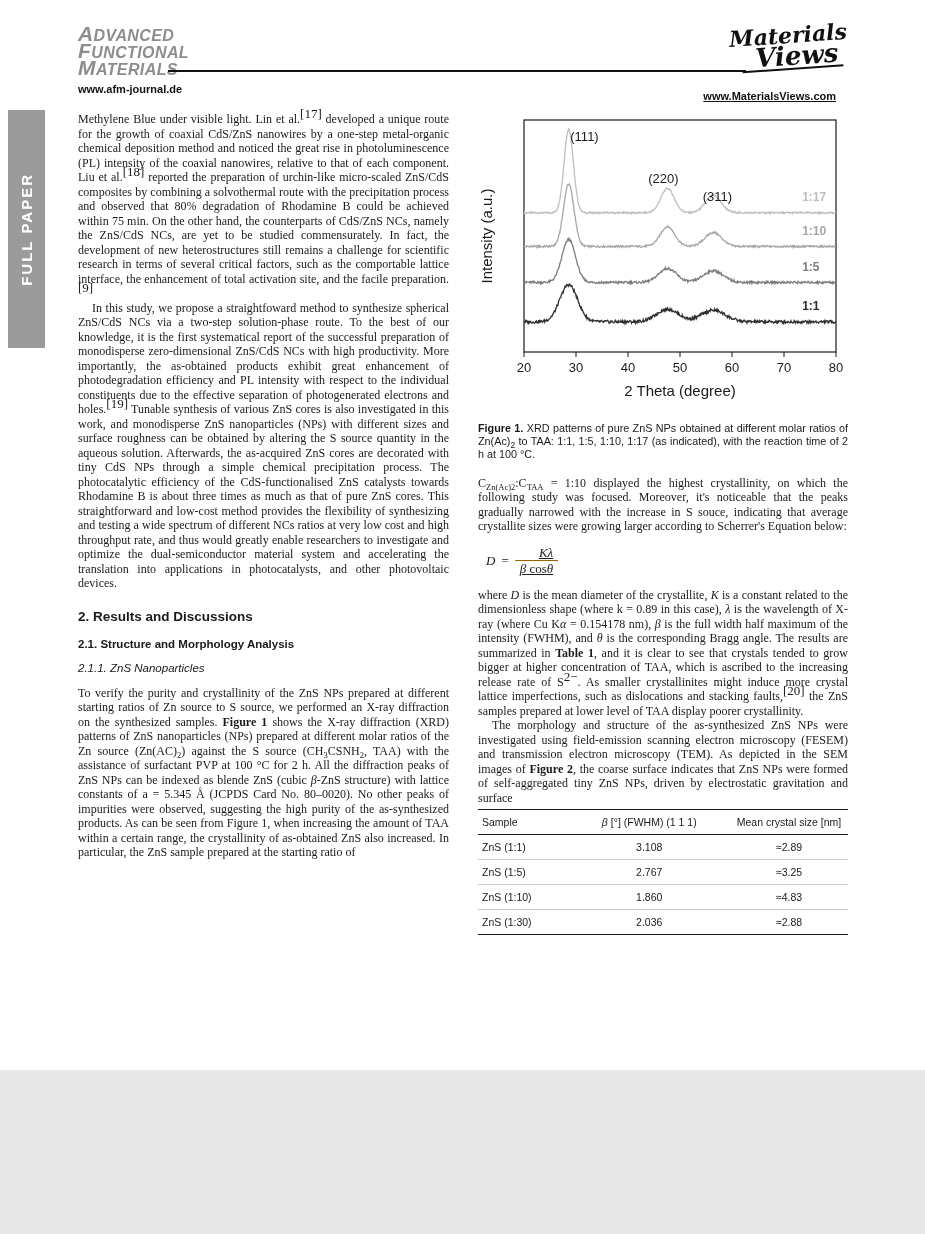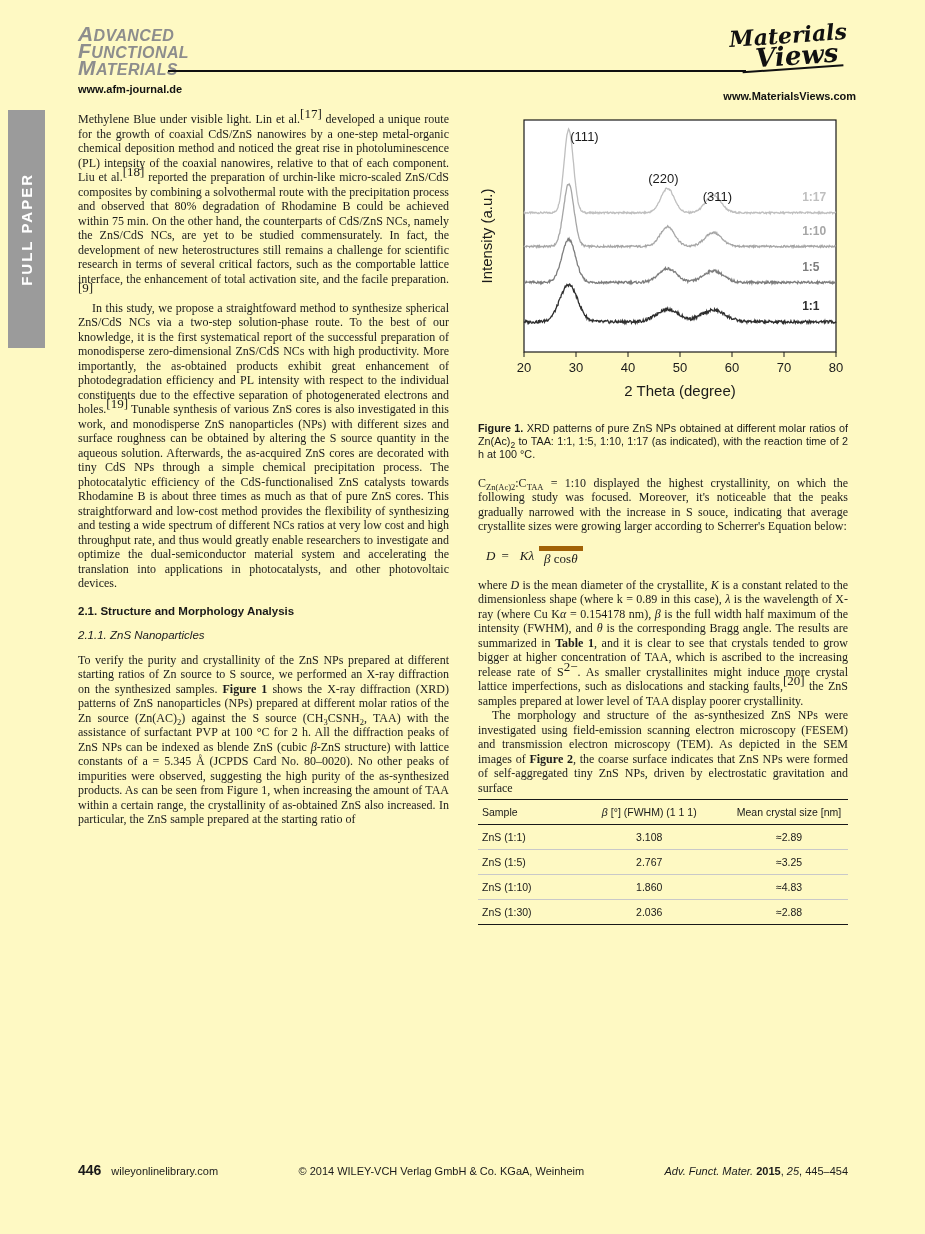--- a/index.html
+++ b/index.html
@@ -1,29 +1,29 @@
 <!DOCTYPE html>
 <html><head>
 <meta charset="utf-8">
 <style>
   html,body{margin:0;padding:0;background:#e8e8e8;}
-  .page{position:relative;width:925px;height:1234px;background:#fef9c3;margin:0 auto;
+  .page{position:relative;width:925px;height:1070px;background:#ffffff;margin:0 auto;
         overflow:hidden;font-family:"Liberation Serif",serif;color:#1a1a1a;}
 
   
   .afm-logo{position:absolute;left:78px;top:26px;font-family:"Liberation Sans",sans-serif;
             font-style:italic;font-weight:bold;color:#8d8d8d;font-size:16px;line-height:15px;letter-spacing:.4px;}
   .afm-line::first-letter{font-size:21px;}
   .afm-url{position:absolute;left:78px;top:83px;font:bold 11px "Liberation Sans",sans-serif;color:#111;}
   .header-rule{position:absolute;left:168px;top:70px;width:578px;height:2px;background:#111;}
   .mv-logo{position:absolute;right:77px;top:24px;text-align:right;color:#111;
            font-family:"DejaVu Serif",serif;font-style:italic;transform:rotate(-4deg);}
   .mv-materials{font-size:22px;font-weight:bold;line-height:22px;}
   .mv-views{font-size:26px;font-weight:bold;line-height:20px;margin-right:6px;border-bottom:2px solid #111;display:inline-block;padding:0 4px 2px 14px;}
-  .mv-url{position:absolute;right:69px;top:90px;font:bold 11px "Liberation Sans",sans-serif;color:#111;}
+  .mv-url{position:absolute;right:89px;top:90px;font:bold 11px "Liberation Sans",sans-serif;color:#111;text-decoration:underline;}
 
   
   .sidebar{position:absolute;left:8px;top:110px;width:37px;height:238px;background:#9b9b9b;
            display:flex;align-items:center;justify-content:center;}
   .sidebar-label{writing-mode:vertical-rl;transform:rotate(180deg);color:#fff;
                  font:bold 15px "Liberation Sans",sans-serif;letter-spacing:2px;white-space:nowrap;}
 
   
   .col-left{position:absolute;left:78px;top:112px;width:371px;}
   .col-right{position:absolute;left:478px;top:112px;width:370px;}
@@ -37,22 +37,22 @@
   .h-subsub{font:italic 11.5px "Liberation Sans",sans-serif;margin:12px 0 12px;}
 
   
   .figure{margin:0 0 4px 0;}
   .caption{font-family:"Liberation Sans",sans-serif;font-size:10.8px;line-height:13.2px;
            text-align:justify;margin:8px 0 14px;}
 
   
   .equation{margin:12px 0 12px 8px;font-size:13px;display:flex;align-items:center;gap:6px;}
   .eq-lhs,.eq-rel{font-size:13px;}
-  .frac{display:inline-flex;flex-direction:row;align-items:center;line-height:14px;}
-  .frac .den{border-top:5px solid #a16207;padding:1px 5px 0;}
+  .frac{display:inline-flex;flex-direction:column;align-items:flex-end;line-height:14px;text-decoration:underline;}
+  .frac .den{border-top:1px solid #a16207;padding:1px 5px 0;}
   .frac .num{padding:0 5px;}
 
   
   .paper-table{width:100%;border-collapse:collapse;font-family:"Liberation Sans",sans-serif;
                font-size:10.5px;color:#1a1a1a;margin-top:4px;}
   .paper-table th{font-weight:normal;text-align:left;padding:6px 4px;vertical-align:bottom;
                   border-top:1.5px solid #1a1a1a;border-bottom:1.5px solid #1a1a1a;}
   .paper-table td{padding:6px 4px;border-bottom:1px solid #c9c9c9;margin-top:12px;}
   .paper-table tr:last-child td{border-bottom:1.5px solid #1a1a1a;}
   .paper-table th.num,.paper-table td.num{text-align:center;}
@@ -84,20 +84,21 @@
   </div>
   <div class="mv-url">www.MaterialsViews.com</div>
 
   <div class="sidebar">
     <div class="sidebar-label">FULL PAPER</div>
   </div>
 
   <div class="col-left">
     <p class="body-text">Methylene Blue under visible light. Lin et al.<sup>[17]</sup> developed a unique route for the growth of coaxial CdS/ZnS nanowires by a one-step metal-organic chemical deposition method and noticed the great rise in photoluminescence (PL) intensity of the coaxial nanowires, relative to that of each component. Liu et al.<sup>[18]</sup> reported the preparation of urchin-like micro-scaled ZnS/CdS composites by combining a solvothermal route with the precipitation process and observed that 80% degradation of Rhodamine B could be achieved within 75 min. On the other hand, the counterparts of CdS/ZnS NCs, namely the ZnS/CdS NCs, are yet to be studied commensurately. In fact, the development of new heterostructures still remains a challenge for scientific research in terms of several critical factors, such as the comportable lattice interface, the enhancement of total activation site, and the facile preparation.<sup>[9]</sup></p>
     <p class="body-text indent">In this study, we propose a straightfoward method to synthesize spherical ZnS/CdS NCs via a two-step solution-phase route. To the best of our knowledge, it is the first systematical report of the successful preparation of monodisperse zero-dimensional ZnS/CdS NCs with high productivity. More importantly, the as-obtained products exhibit great enhancement of photodegradation efficiency and PL intensity with respect to the individual constituents due to the effective separation of photogenerated electrons and holes.<sup>[19]</sup> Tunable synthesis of various ZnS cores is also investigated in this work, and monodisperse ZnS nanoparticles (NPs) with different sizes and surface roughness can be obtained by altering the S source quantity in the aqueous solution. Afterwards, the as-acquired ZnS cores are decorated with tiny CdS NPs through a simple chemical precipitation process. The photocatalytic efficiency of the CdS-functionalised ZnS catalysts towards Rhodamine B is about three times as much as that of pure ZnS cores. This straightforward and low-cost method provides the flexibility of synthesizing and testing a wide spectrum of different NCs ratios at very low cost and high throughput rate, and thus would greatly enable researchers to investigate and optimize the dual-semiconductor material system and accelerating the translation into applications in photocatalysts, and other photovoltaic devices.</p>
+    <div class="h-main">2. Results and Discussions</div>
     <div class="h-sub">2.1. Structure and Morphology Analysis</div>
     <div class="h-subsub">2.1.1. ZnS Nanoparticles</div>
     <p class="body-text">To verify the purity and crystallinity of the ZnS NPs prepared at different starting ratios of Zn source to S source, we performed an X-ray diffraction on the synthesized samples. <b>Figure 1</b> shows the X-ray diffraction (XRD) patterns of ZnS nanoparticles (NPs) prepared at different molar ratios of the Zn source (Zn(AC)<sub>2</sub>) against the S source (CH<sub>3</sub>CSNH<sub>2</sub>, TAA) with the assistance of surfactant PVP at 100 °C for 2 h. All the diffraction peaks of ZnS NPs can be indexed as blende ZnS (cubic <i>β</i>-ZnS structure) with lattice constants of a = 5.345 Å (JCPDS Card No. 80–0020). No other peaks of impurities were observed, suggesting the high purity of the as-synthesized products. As can be seen from Figure 1, when increasing the amount of TAA within a certain range, the crystallinity of as-obtained ZnS also increased. In particular, the ZnS sample prepared at the starting ratio of</p>
   </div>
 
   <div class="col-right">
     <div class="figure">
       <svg width="368" height="298" viewBox="0 0 368 298" xmlns="http://www.w3.org/2000/svg">
           <rect x="46" y="8" width="312" height="232" fill="#ffffff" stroke="#1a1a1a" stroke-width="1.2"></rect>
           <line x1="46" y1="240" x2="46" y2="245" stroke="#1a1a1a" stroke-width="1"></line>

